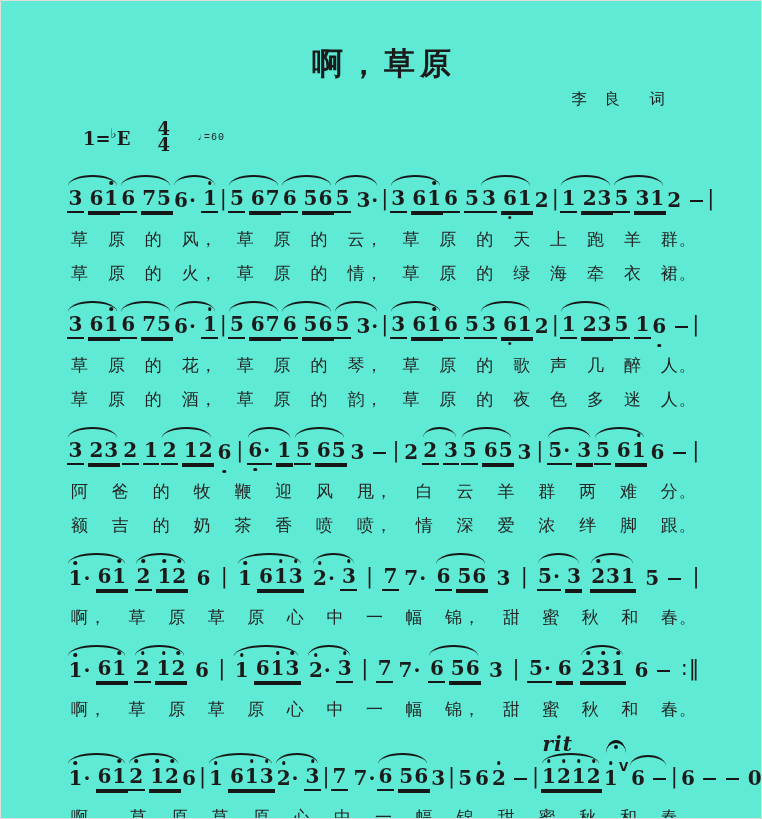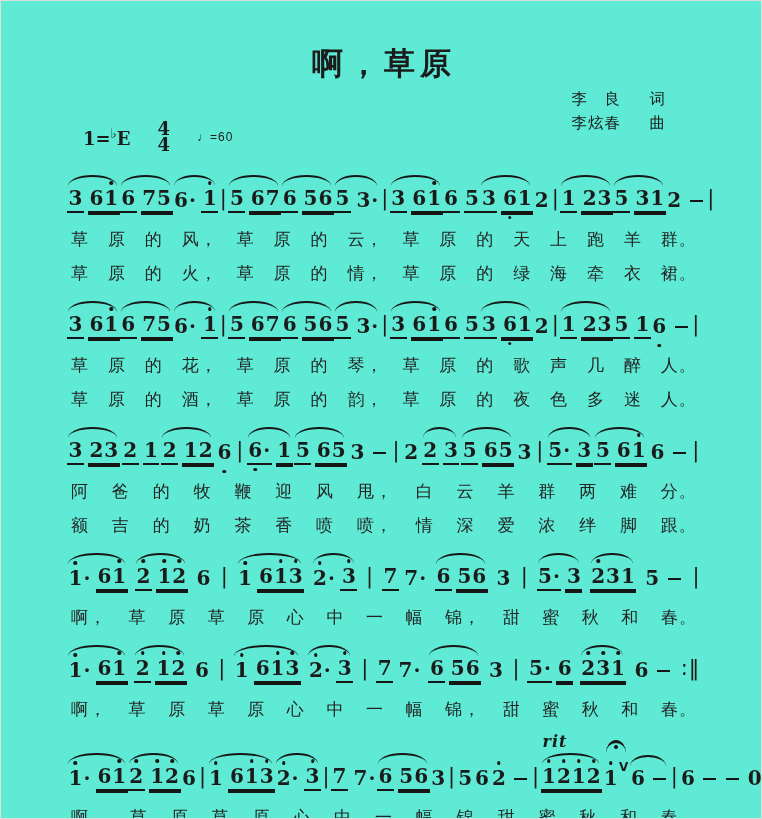--- a/index.html
+++ b/index.html
@@ -18,21 +18,21 @@
   .credit-line{display:flex;margin-left:40px;}
   .credit-name{display:inline-block;min-width:64px;letter-spacing:1px;}
   .credit-role{display:inline-block;margin-left:14px;}
   .keysig{
     position:absolute;left:16px;bottom:6px;display:flex;align-items:center;gap:27px;
     font-family:"DejaVu Serif",serif;font-weight:700;
   }
   .keytext{font-size:18px;}
   .flat{vertical-align:super;font-size:13px;}
   .timesig{display:flex;flex-direction:column;line-height:0.88;font-size:18px;text-align:center;}
-  .tempo{font-size:12px;font-weight:400;font-family:Liberation Sans, sans-serif;letter-spacing:1px;}
+  .tempo{font-size:10px;font-weight:400;font-family:Liberation Mono, monospace;letter-spacing:1px;}
 
   .system{margin-top:9px;}
   .music-row{
     display:flex;justify-content:space-between;align-items:flex-end;
     padding:20px 0 4px;font-family:"DejaVu Serif","DejaVu Sans",serif;
     font-weight:700;font-size:20px;
   }
   .system.tall .music-row{padding-top:36px;}
   .group{position:relative;display:inline-flex;align-items:flex-end;gap:4px;}
   .note{display:inline-flex;align-items:flex-end;line-height:1;padding:0 1px 3px;}
@@ -42,21 +42,21 @@
   .note.bar{border:none;padding-bottom:4px;font-weight:400;font-size:21px;font-family:"DejaVu Sans",sans-serif;}
   .ch{position:relative;display:inline-block;padding:0 0.5px;}
   .dot-hi{position:absolute;top:-7px;left:50%;transform:translateX(-50%);width:3.5px;height:3.5px;border-radius:50%;background:#161616;}
   .dot-lo{position:absolute;bottom:-11px;left:50%;transform:translateX(-50%);width:3.5px;height:3.5px;border-radius:50%;background:#161616;}
   .arc{
     position:absolute;top:-13px;left:1px;right:3px;height:9px;
     border-top:2px solid #161616;border-radius:50% 50% 0 0/100% 100% 0 0;
   }
   .dash{display:inline-block;width:13px;height:2px;background:#161616;margin:0 2px 8px 2px;align-self:flex-end;}
   .rit{
-    position:absolute;top:-34px;left:2px;font-size:16px;font-weight:700;font-style:italic;
+    position:absolute;top:-34px;left:2px;font-size:20px;font-weight:700;font-style:italic;
     font-family:"DejaVu Serif",serif;letter-spacing:1px;
   }
   .fermata{
     position:absolute;top:-28px;left:50%;transform:translateX(-50%);
     width:20px;height:10px;border-top:3px solid #161616;border-radius:50% 50% 0 0/100% 100% 0 0;
   }
   .fdot{position:absolute;top:2px;left:50%;transform:translateX(-50%);width:4px;height:4px;border-radius:50%;background:#161616;}
   .breath{font-size:12px;font-weight:700;position:relative;top:-15px;margin-left:1px;font-family:"DejaVu Sans",sans-serif;}
   .lyric-row{
     display:flex;justify-content:space-between;margin-top:11px;padding:0 4px;
@@ -68,24 +68,20 @@
 
 <div class="page">
   <div class="title">啊，草原</div>
 
   <div class="header-meta">
     <div class="credits">
       <div class="credit-line">
         <span class="credit-name">李　良</span>
         <span class="credit-role">词</span>
       </div>
-      <div class="credit-line">
-        <span class="credit-name">李炫春</span>
-        <span class="credit-role">曲</span>
-      </div>
     </div>
     <div class="keysig">
       <span class="keytext"><span>1=</span><span class="flat">♭</span><span>E</span></span>
       <span class="timesig">
         <span>4</span>
         <span>4</span>
       </span>
       <span class="tempo">♩=60</span>
     </div>
   </div>

